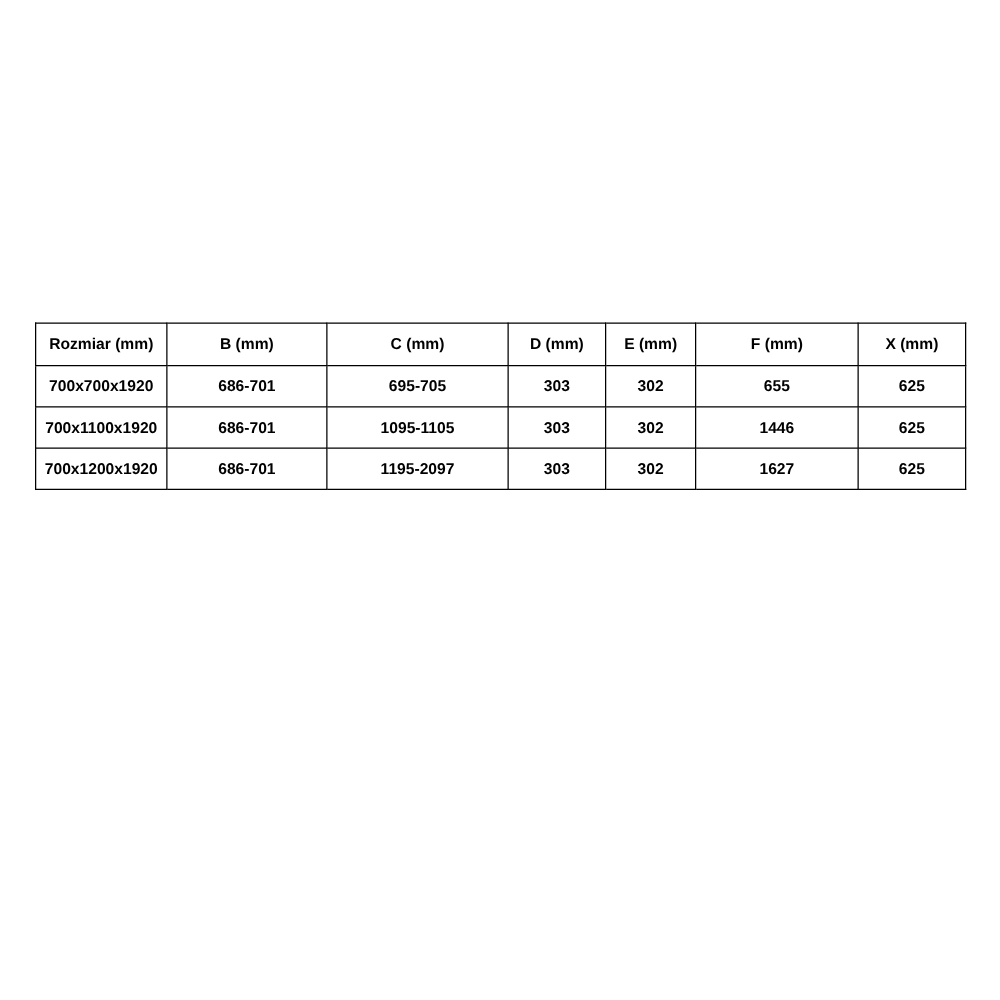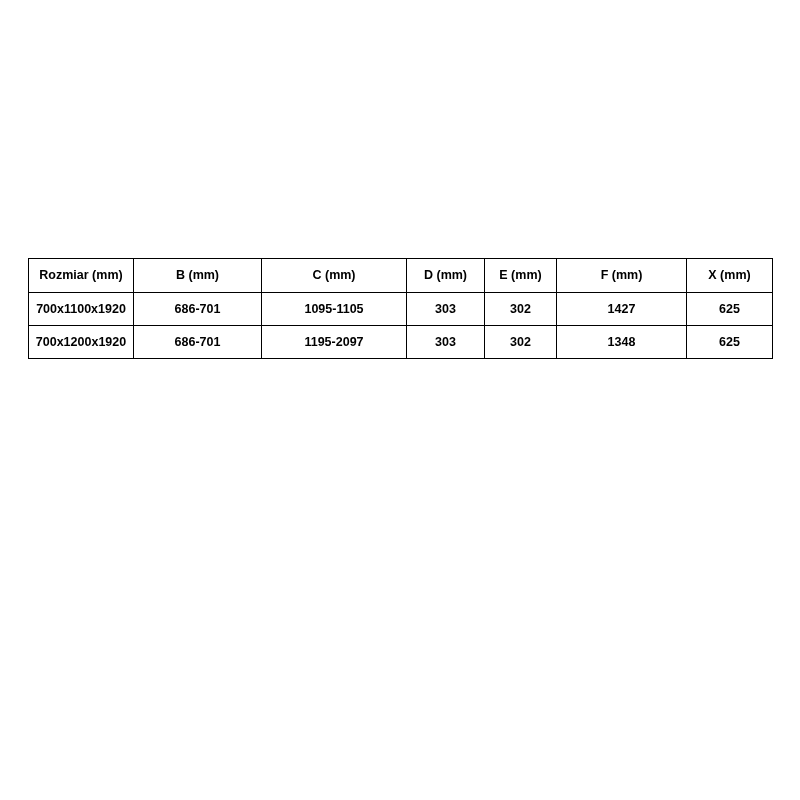--- a/index.html
+++ b/index.html
@@ -77,33 +77,42 @@
           <th>B (mm)</th>
           <th>C (mm)</th>
           <th>D (mm)</th>
           <th>E (mm)</th>
           <th>F (mm)</th>
           <th>X (mm)</th>
         </tr>
       </thead>
       <tbody>
         <tr>
+          <td>700x700x1920</td>
+          <td>686-701</td>
+          <td>695-705</td>
+          <td>303</td>
+          <td>302</td>
+          <td>655</td>
+          <td>625</td>
+        </tr>
+        <tr>
           <td>700x1100x1920</td>
           <td>686-701</td>
           <td>1095-1105</td>
           <td>303</td>
           <td>302</td>
-          <td>1427</td>
+          <td>1446</td>
           <td>625</td>
         </tr>
         <tr>
           <td>700x1200x1920</td>
           <td>686-701</td>
           <td>1195-2097</td>
           <td>303</td>
           <td>302</td>
-          <td>1348</td>
+          <td>1627</td>
           <td>625</td>
         </tr>
       </tbody>
     </table>
   </div>
 </div>
 
 </body></html>

